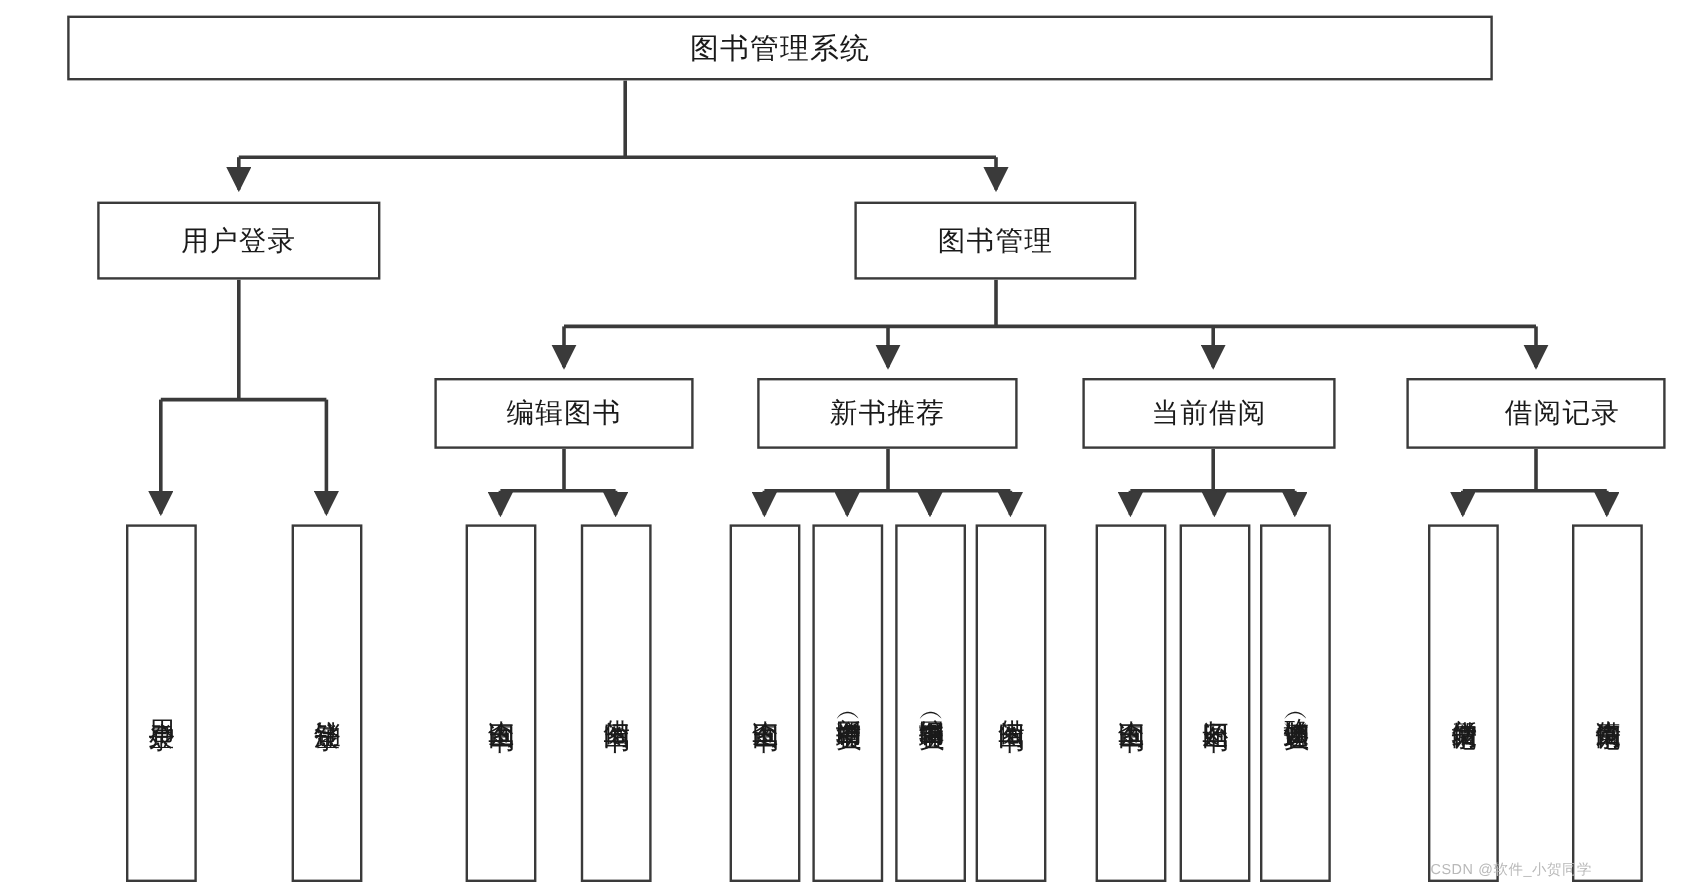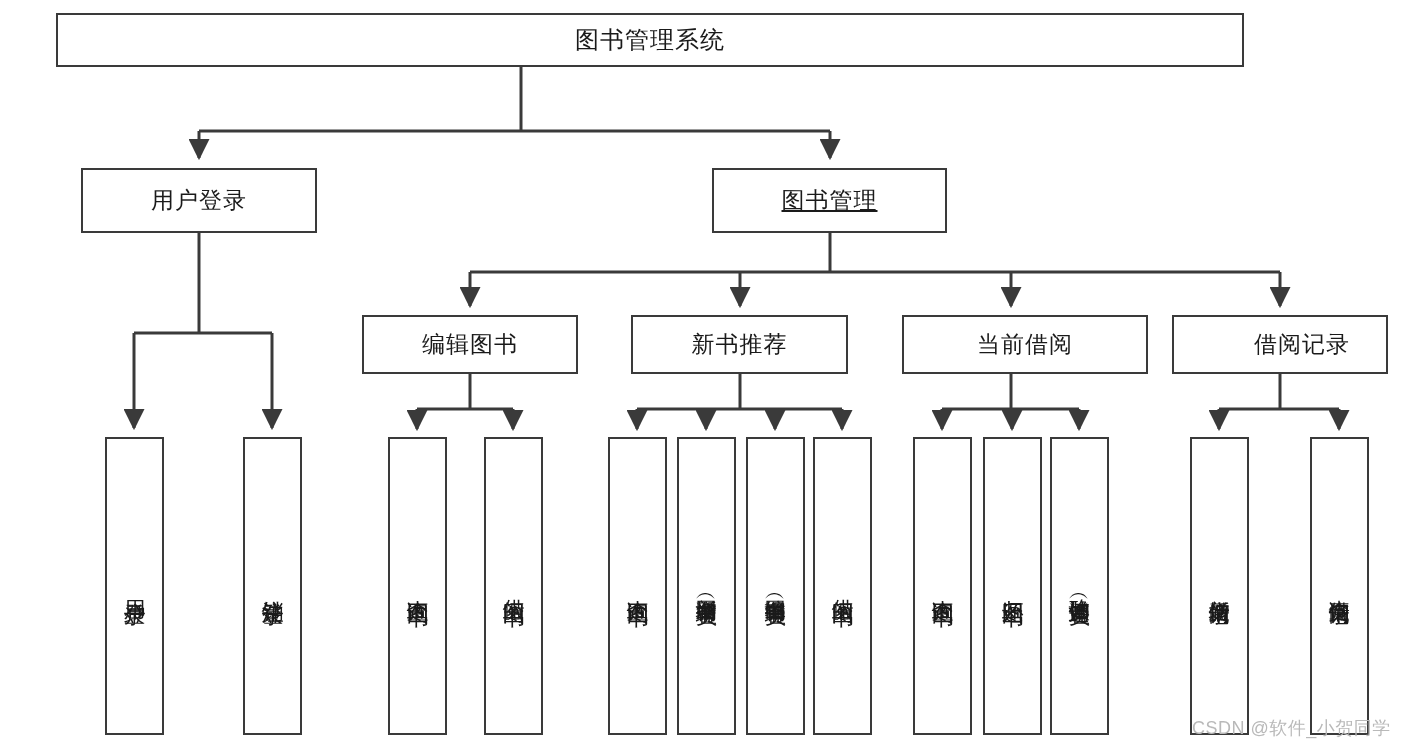--- a/index.html
+++ b/index.html
@@ -55,21 +55,21 @@
     letter-spacing: 2px;
     white-space: nowrap;
     color: #1a1a1a;
   }
   .vtext.tall {
     font-size: 21px;
     letter-spacing: 1px;
   }
   .watermark {
     position: absolute;
-    font-size: 18px;
+    font-size: 12px;
     color: #b9b9b9;
     letter-spacing: 0.5px;
     white-space: nowrap;
   }
 </style>
 </head>
 <body>
 
 <div id="canvas">
 
@@ -124,32 +124,32 @@
   </svg>
 
   <div class="node horiz root" id="root-node" style="left: 20px; top: 13px; width: 1188px; height: 54px; margin-left: 36px;">
     <span>图书管理系统</span>
   </div>
 
   <div id="level2-layer">
       <div class="node horiz" style="left: 81px; top: 168px; width: 236px; height: 65px;">
         <span>用户登录</span>
       </div>
-      <div class="node horiz" style="left: 712px; top: 168px; width: 235px; height: 65px; text-decoration: underline;">
+      <div class="node horiz" style="left: 712px; top: 168px; width: 235px; height: 65px;">
         <span>图书管理</span>
       </div>
     </div>
   <div id="level3-layer">
       <div class="node horiz" style="left: 362px; top: 315px; width: 216px; height: 59px;">
         <span>编辑图书</span>
       </div>
       <div class="node horiz" style="left: 631px; top: 315px; width: 217px; height: 59px;">
         <span>新书推荐</span>
       </div>
-      <div class="node horiz" style="left: 902px; top: 315px; width: 246px; height: 59px;">
+      <div class="node horiz" style="left: 902px; top: 315px; width: 211px; height: 59px;">
         <span>当前借阅</span>
       </div>
       <div class="node horiz" style="left: 1172px; top: 315px; width: 216px; height: 59px; padding-left: 44px;">
         <span>借阅记录</span>
       </div>
     </div>
   <div id="leaf-layer">
       <div class="node leaf" style="left: 105px; top: 437px; width: 59px; height: 298px;">
         <span class="vtext">用户登录</span>
       </div>

